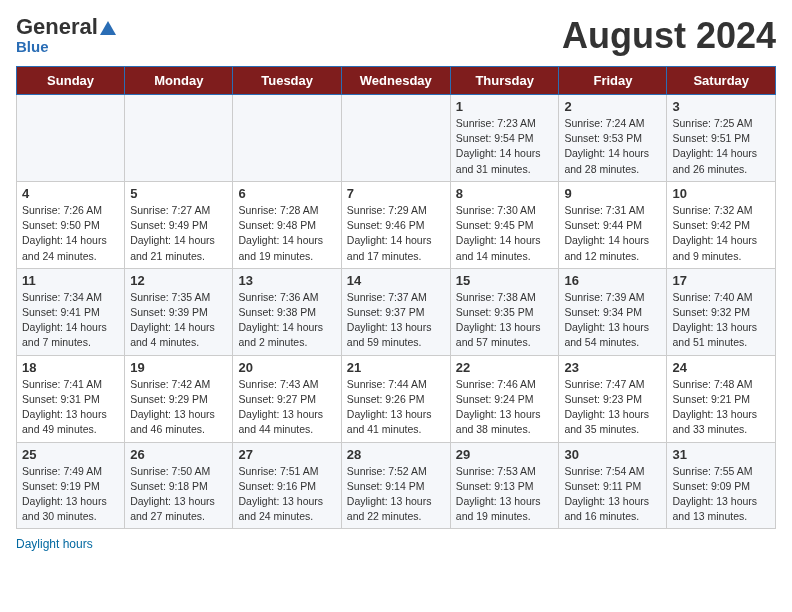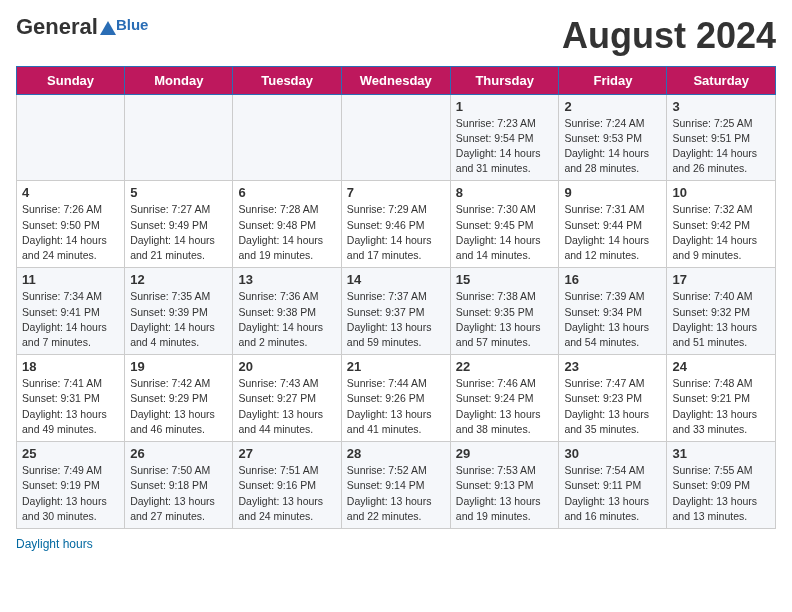--- a/index.html
+++ b/index.html
@@ -11,20 +11,21 @@
       padding: 16px;
     }
     .header {
       display: flex;
       justify-content: space-between;
       align-items: flex-start;
       margin-bottom: 10px;
     }
     .logo {
       display: flex;
+      flex-direction: column;
       align-items: flex-start;
     }
     .logo-general {
       font-size: 22px;
       font-weight: bold;
       color: #333;
       line-height: 1;
     }
     .logo-blue {
       font-size: 15px;
@@ -57,21 +58,21 @@
       font-size: 16px;
       font-weight: normal;
       color: #555;
     }
     .calendar {
       width: 100%;
       border-collapse: collapse;
       font-size: 11px;
     }
     .calendar thead tr th {
-      background-color: #be185d;
+      background-color: #7f1d1d;
       color: #fff;
       text-align: center;
       padding: 6px 4px;
       font-size: 13px;
       font-weight: bold;
       border: 1px solid #2a6db5;
     }
     .calendar tbody tr td {
       border: 1px solid #ccc;
       vertical-align: top;

